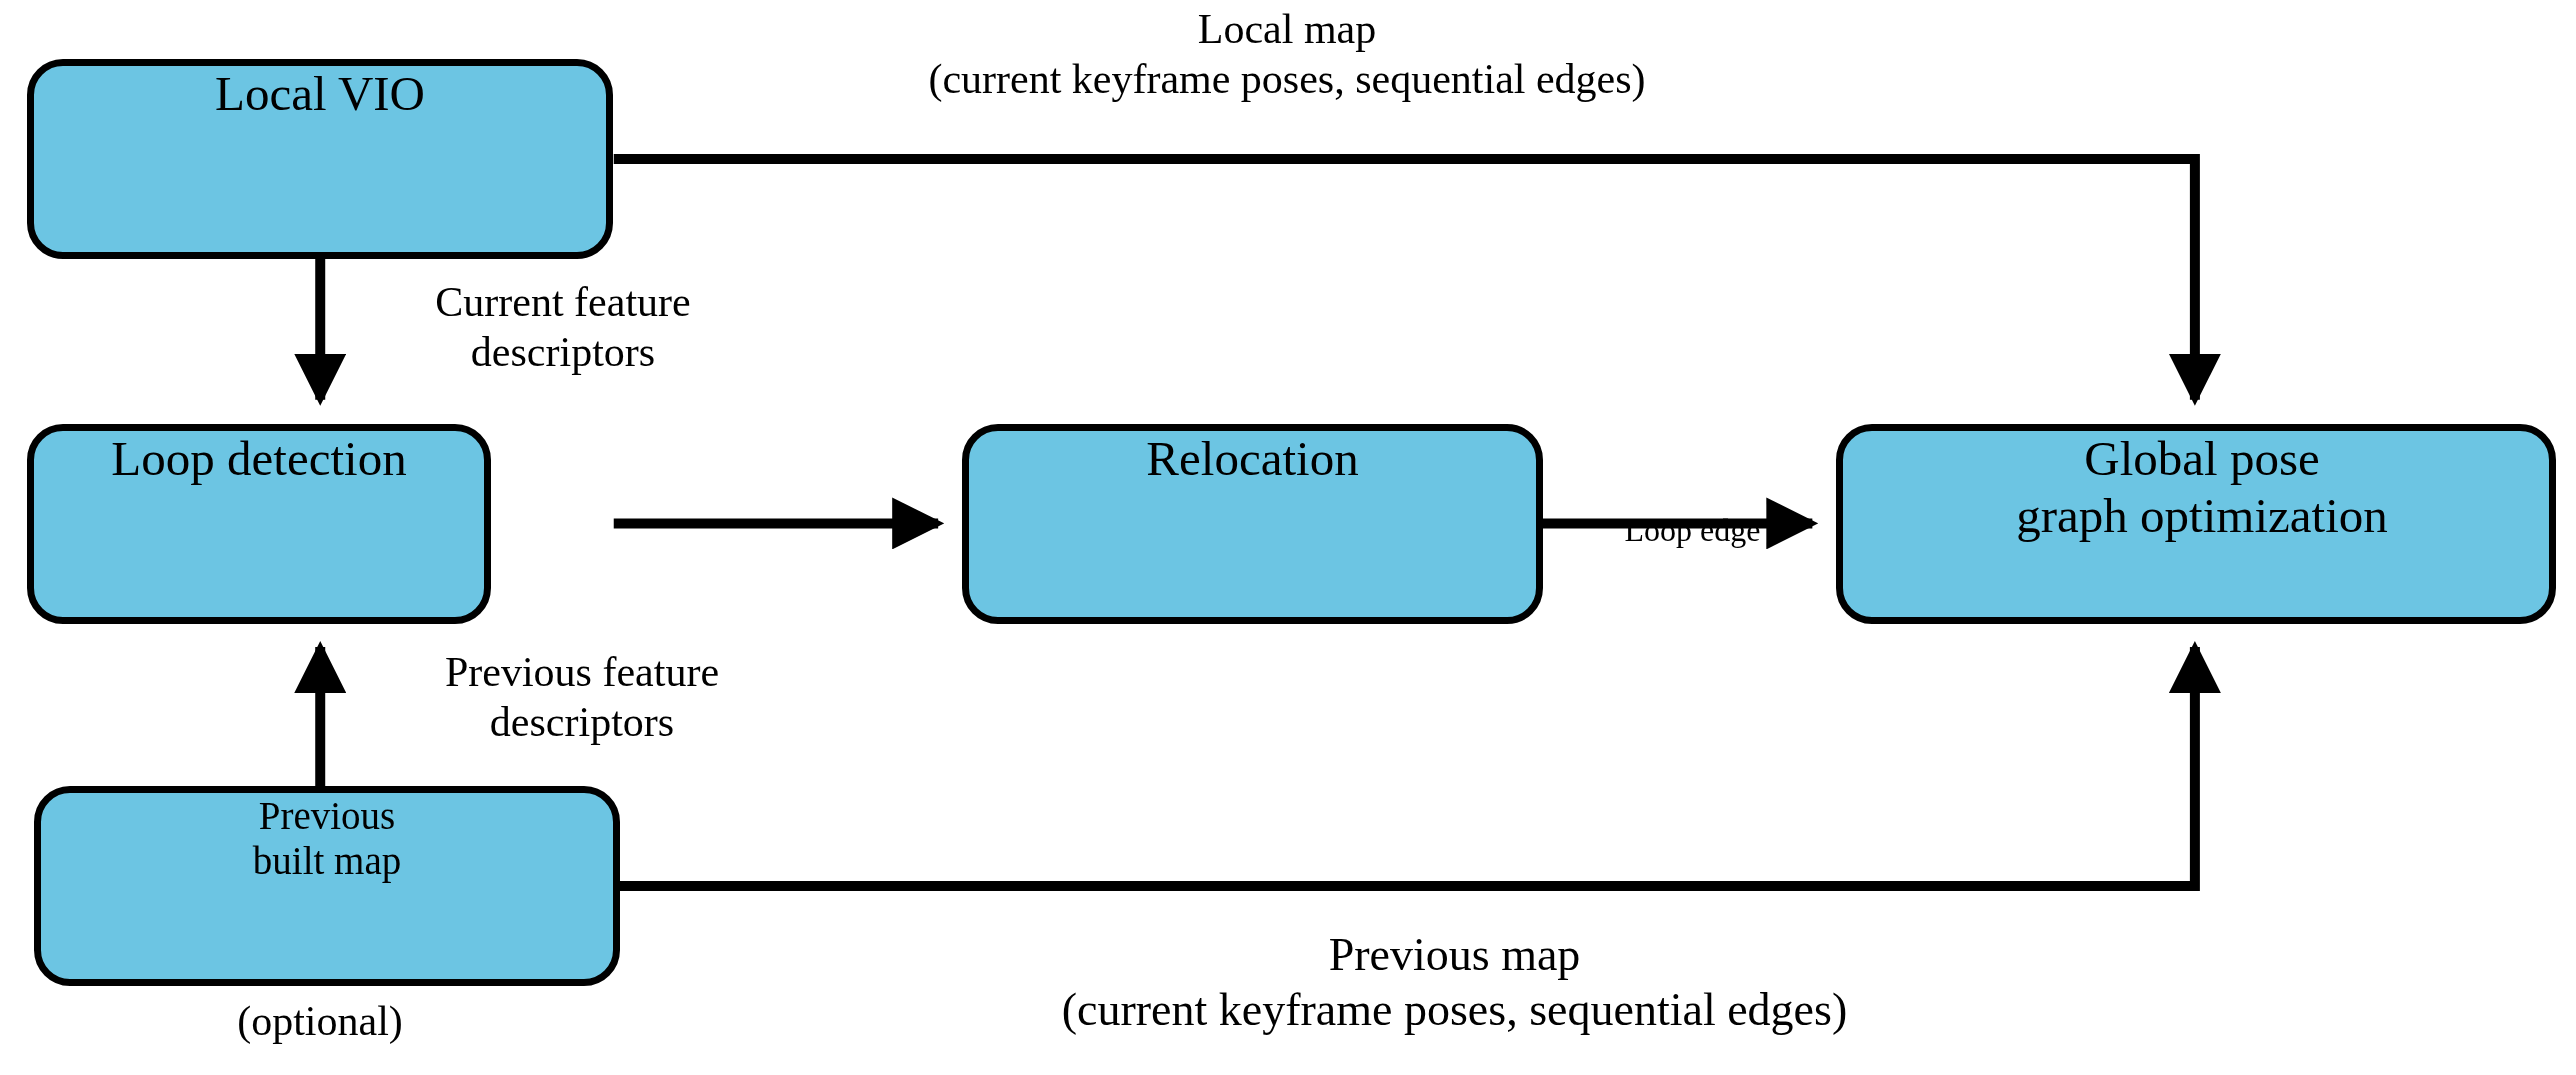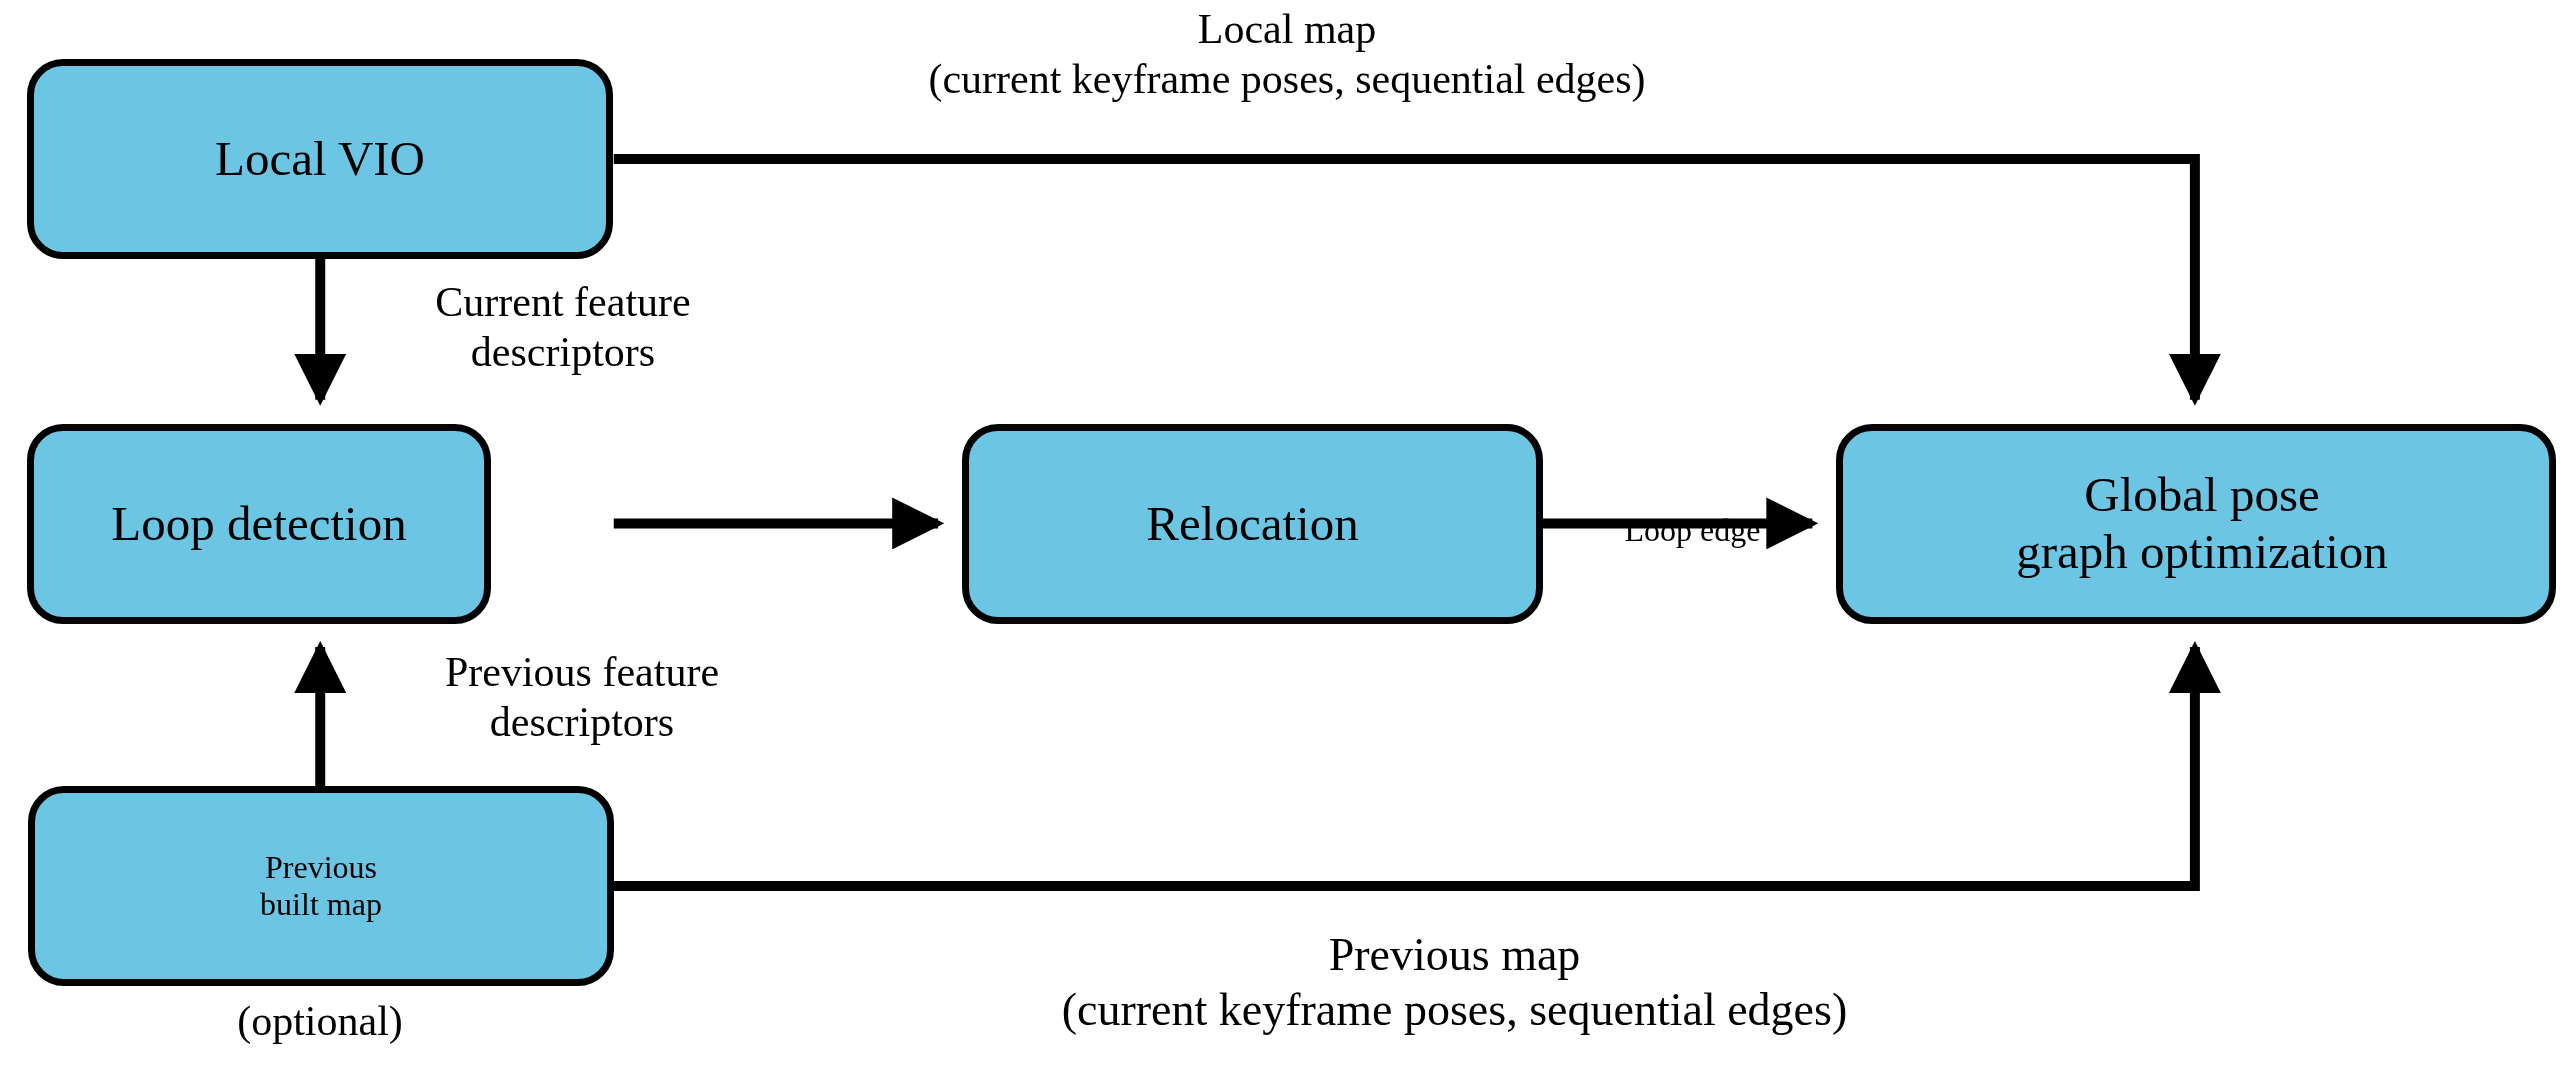--- a/index.html
+++ b/index.html
@@ -22,21 +22,20 @@
     width: 2576px;
     height: 1075px;
   }
   .node {
     position: absolute;
     box-sizing: border-box;
     background: #6CC5E3;
     border: 7.3px solid #000000;
     border-radius: 36px;
     display: flex;
-    align-items: center;
     justify-content: center;
     text-align: center;
     color: #000000;
     line-height: 1.16;
     z-index: 2;
   }
   .node-label {
     display: block;
     white-space: pre-line;
   }
@@ -45,21 +44,21 @@
     color: #000000;
     text-align: center;
     line-height: 1.2;
     white-space: pre-line;
     z-index: 3;
   }
 
   
   #node-local-vio      { left: 27px;   top: 59px;   width: 586px;  height: 200px;  font-size: 49px; }
   #node-loop-detection { left: 27px;   top: 424px;  width: 464px;  height: 200px;  font-size: 49px; }
-  #node-previous-map   { left: 28px;   top: 786px;  width: 586px;  height: 200px;  font-size: 32px; }
+  #node-previous-map   { left: 34px;   top: 786px;  width: 586px;  height: 200px;  font-size: 39px; }
   #node-relocation     { left: 962px; top: 424px;  width: 581px;  height: 200px;  font-size: 49px; }
   #node-global-pose    { left: 1836px; top: 424px;  width: 720px;  height: 200px;  font-size: 49px; padding-left: 12px; }
 
   
   #label-local-map        { left: 869px;  top: 3.6px;    width: 836px;  font-size: 42px; }
   #label-current-feature  { left: 354px;  top: 277px;  width: 418px;  font-size: 42px; }
   #label-previous-feature { left: 364px;  top: 647px;  width: 436px;  font-size: 42px; }
   #label-loop-edge        { left: 1556px; top: 511px;  width: 273px;  font-size: 32px; }
   #label-previous-map     { left: 909px; top: 927px; width: 1091px; font-size: 46px; }
   #label-optional         { left: 27px;   top: 996px; width: 586px;  font-size: 42px; }

